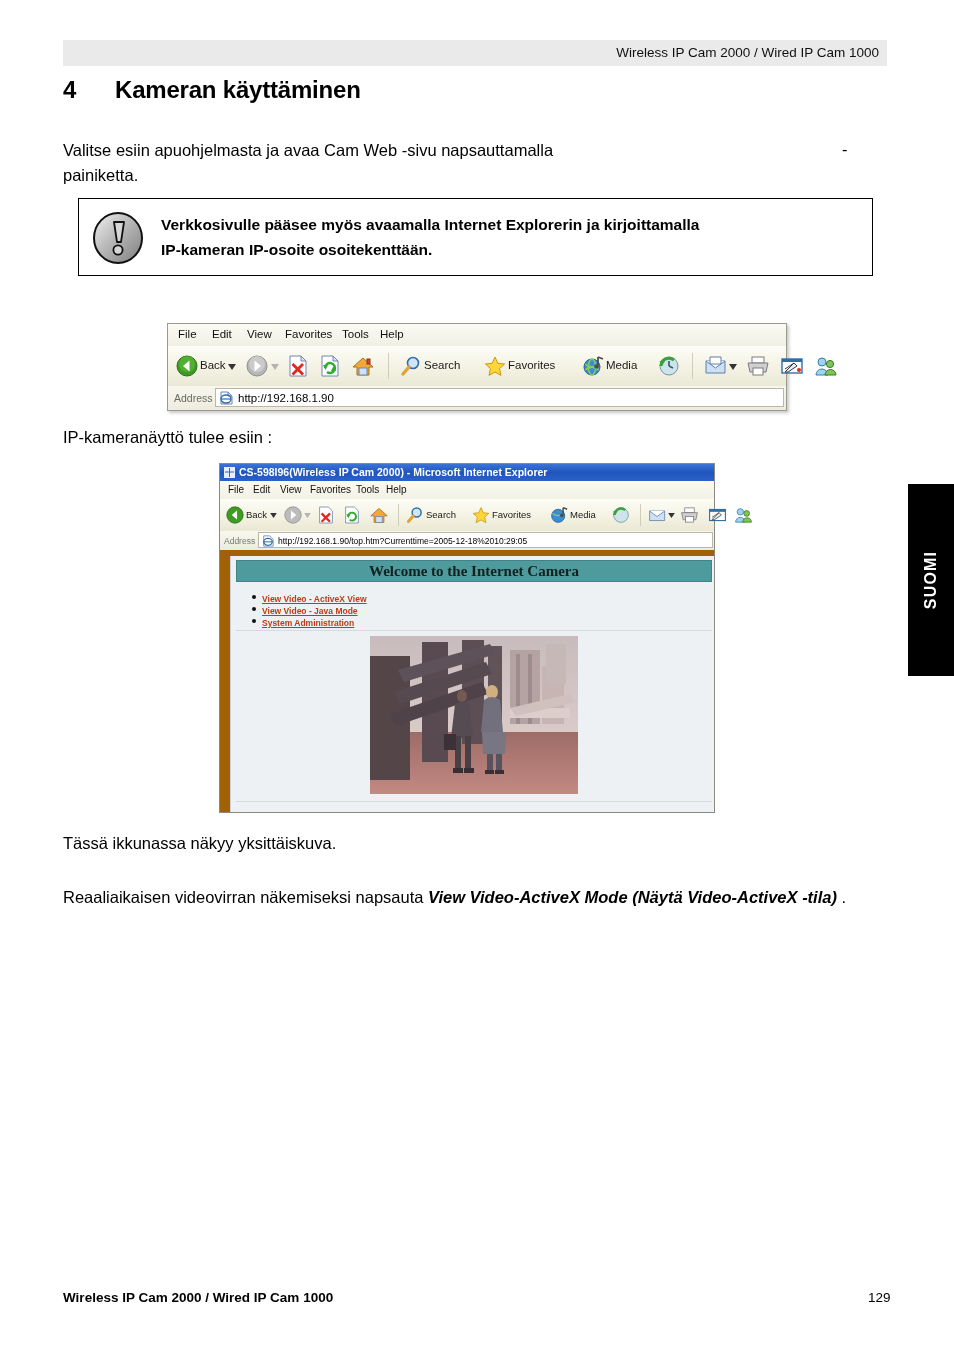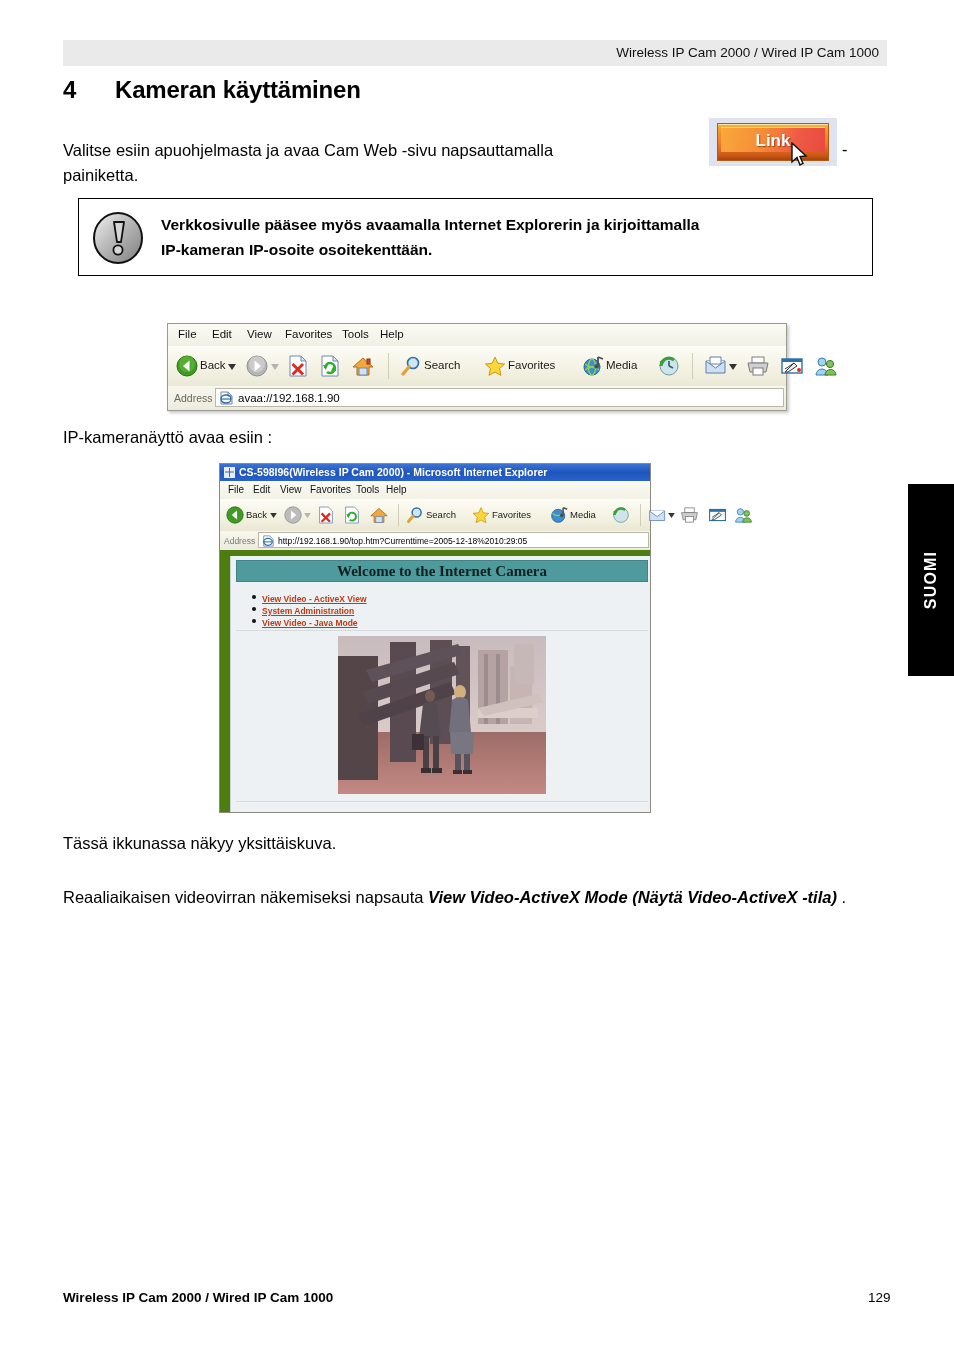--- a/index.html
+++ b/index.html
@@ -122,21 +122,21 @@
     position:absolute;left:3px;top:2px;width:14px;height:14px;
   }
 
   
   .tb{position:absolute;top:4px;height:32px;}
   .tb .cap{position:absolute;left:24px;top:9px;font-size:11.5px;color:#1a1a1a;white-space:nowrap;}
   .sep{position:absolute;top:7px;width:1px;height:26px;background:#cfccb8;}
 
   
   .shot2{
-    position:absolute;left:219px;top:463px;width:432px;height:350px;
+    position:absolute;left:219px;top:463px;width:496px;height:350px;
     background:#ffffff;border:1px solid #8a8a80;box-sizing:border-box;
   }
   .titlebar2{
     position:absolute;left:0;top:0;width:100%;height:17px;
     background:linear-gradient(180deg,#3b74d4 0%,#1f55bd 50%,#2a62c9 100%);
   }
   .titlebar2 .ttxt{
     position:absolute;left:19px;top:2px;font-size:10.5px;color:#fff;
     font-weight:bold;white-space:nowrap;
   }
@@ -162,21 +162,21 @@
   }
   .addrbar2 .alabel{position:absolute;left:4px;top:5px;font-size:8.5px;color:#7a7a6e;}
   .addrbar2 .afield{
     position:absolute;left:38px;top:1px;right:1px;height:16px;
     background:#fff;border:1px solid #b9b7a5;box-sizing:border-box;
   }
   .addrbar2 .aurl{position:absolute;left:19px;top:3px;font-size:8.5px;color:#000;white-space:nowrap;}
 
   .webpage{
     position:absolute;left:0;top:86px;right:0;bottom:0;
-    background:#4d7c0f;overflow:hidden;padding-left:48px;
+    background:#a16207;overflow:hidden;padding-left:48px;
   }
   .wp-inner{
     position:absolute;left:10px;top:6px;right:0px;bottom:0;
     background:#eef1f4;border-left:1px solid #cdd3d8;
   }
   .wp-banner{
     position:absolute;left:5px;top:4px;right:2px;height:22px;
     background:#4e9a9c;border:1px solid #3f8587;box-sizing:border-box;
   }
   .wp-banner .btxt{
@@ -259,29 +259,20 @@
   <div class="chapter">
     <span class="num">4</span>
     <span class="ttl">Kameran käyttäminen</span>
   </div>
 
   <div class="intro">
     <span class="l1">Valitse esiin apuohjelmasta ja avaa Cam Web -sivu napsauttamalla</span>
     <span class="l2">painiketta.</span>
   </div>
 
-  <div class="linkbtn-wrap">
-    <div class="linkbtn">
-      <div class="face"></div>
-      <div class="lbl">Link</div>
-      <svg class="cursor-arrow" viewBox="0 0 22 26">
-        <path d="M2,1 L2,20 L7,15.5 L10,23 L13,21.5 L10,14.5 L16,14 Z" fill="#ffffff" stroke="#111" stroke-width="1.4"></path>
-      </svg>
-    </div>
-  </div>
   <div class="dash-after">-</div>
 
   <div class="notebox">
     <svg class="note-icon" viewBox="0 0 54 54">
       <defs>
         <linearGradient id="ng" x1="0" y1="0" x2="1" y2="1">
           <stop offset="0%" stop-color="#f2f2f2"></stop>
           <stop offset="45%" stop-color="#b9b9b9"></stop>
           <stop offset="100%" stop-color="#7e7e7e"></stop>
         </linearGradient>
@@ -437,26 +428,26 @@
 
     <div class="addrbar1">
       <span class="alabel">Address</span>
       <div class="afield">
         <svg class="ie-doc-ico" viewBox="0 0 14 14">
           <path d="M2,1 h7 l4,4 v8 h-11 z" fill="#fff" stroke="#6f86b3"></path>
           <path d="M9,1 v4 h4 z" fill="#dfe7f5" stroke="#6f86b3"></path>
           <ellipse cx="7" cy="8" rx="5" ry="4" fill="none" stroke="#2f6fa8" stroke-width="1.4"></ellipse>
           <path d="M2,8 h10" stroke="#2f6fa8" stroke-width="1.2"></path>
         </svg>
-        <span class="aurl">avaa://192.168.1.90</span>
-      </div>
-    </div>
-  </div>
-
-  <div class="cap-mid">IP-kameranäyttö avaa esiin :</div>
+        <span class="aurl">http://192.168.1.90</span>
+      </div>
+    </div>
+  </div>
+
+  <div class="cap-mid">IP-kameranäyttö tulee esiin :</div>
 
   <div class="shot2">
 
     <div class="titlebar2">
       <svg class="tico" viewBox="0 0 11 11">
         <rect x="0" y="0" width="11" height="11" fill="#e8eef8"></rect>
         <path d="M1,5 h9 M5.5,1 v9" stroke="#2f6fa8" stroke-width="1"></path>
       </svg>
       <span class="ttxt">CS-598I96(Wireless IP Cam 2000) - Microsoft Internet Explorer</span>
     </div>
@@ -588,22 +579,22 @@
     <div class="webpage">
       <div class="wp-inner">
 
         <div class="wp-banner">
           <div class="btxt">Welcome to the Internet Camera</div>
         </div>
 
         <div class="wp-links">
           <ul>
             <li><a href="#">View Video - ActiveX View</a></li>
+            <li><a href="#">View Video - Java Mode</a></li>
             <li><a href="#">System Administration</a></li>
-            <li><a href="#">View Video - Java Mode</a></li>
           </ul>
         </div>
 
         <div class="wp-video">
           <div class="video-frame">
             <svg width="208" height="158" viewBox="0 0 208 158">
               <defs>
                 <linearGradient id="sky" x1="0" y1="0" x2="0" y2="1">
                   <stop offset="0%" stop-color="#cfc9cc"></stop>
                   <stop offset="100%" stop-color="#efe6e2"></stop>

